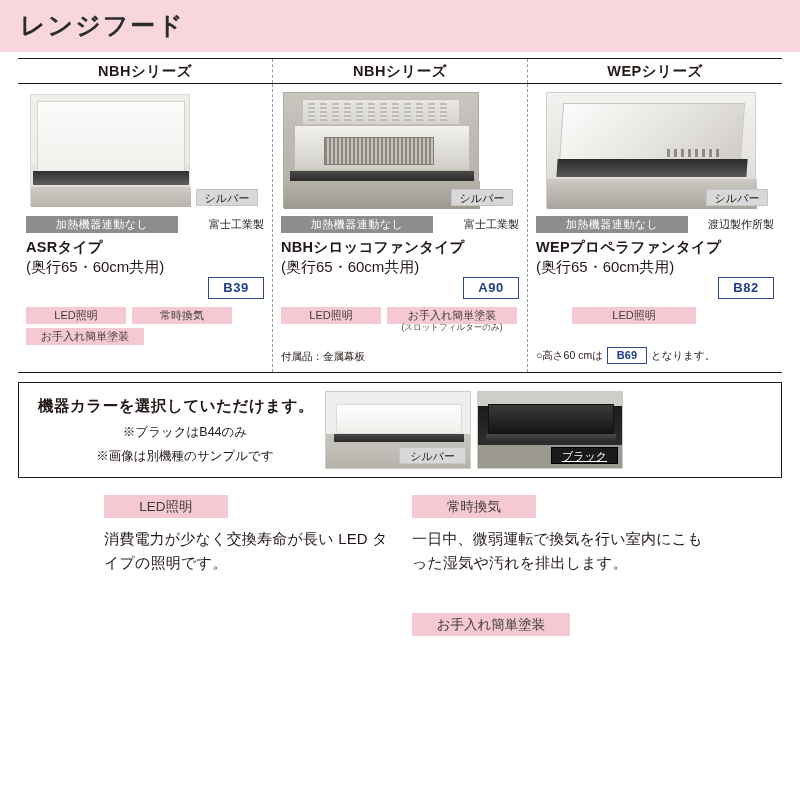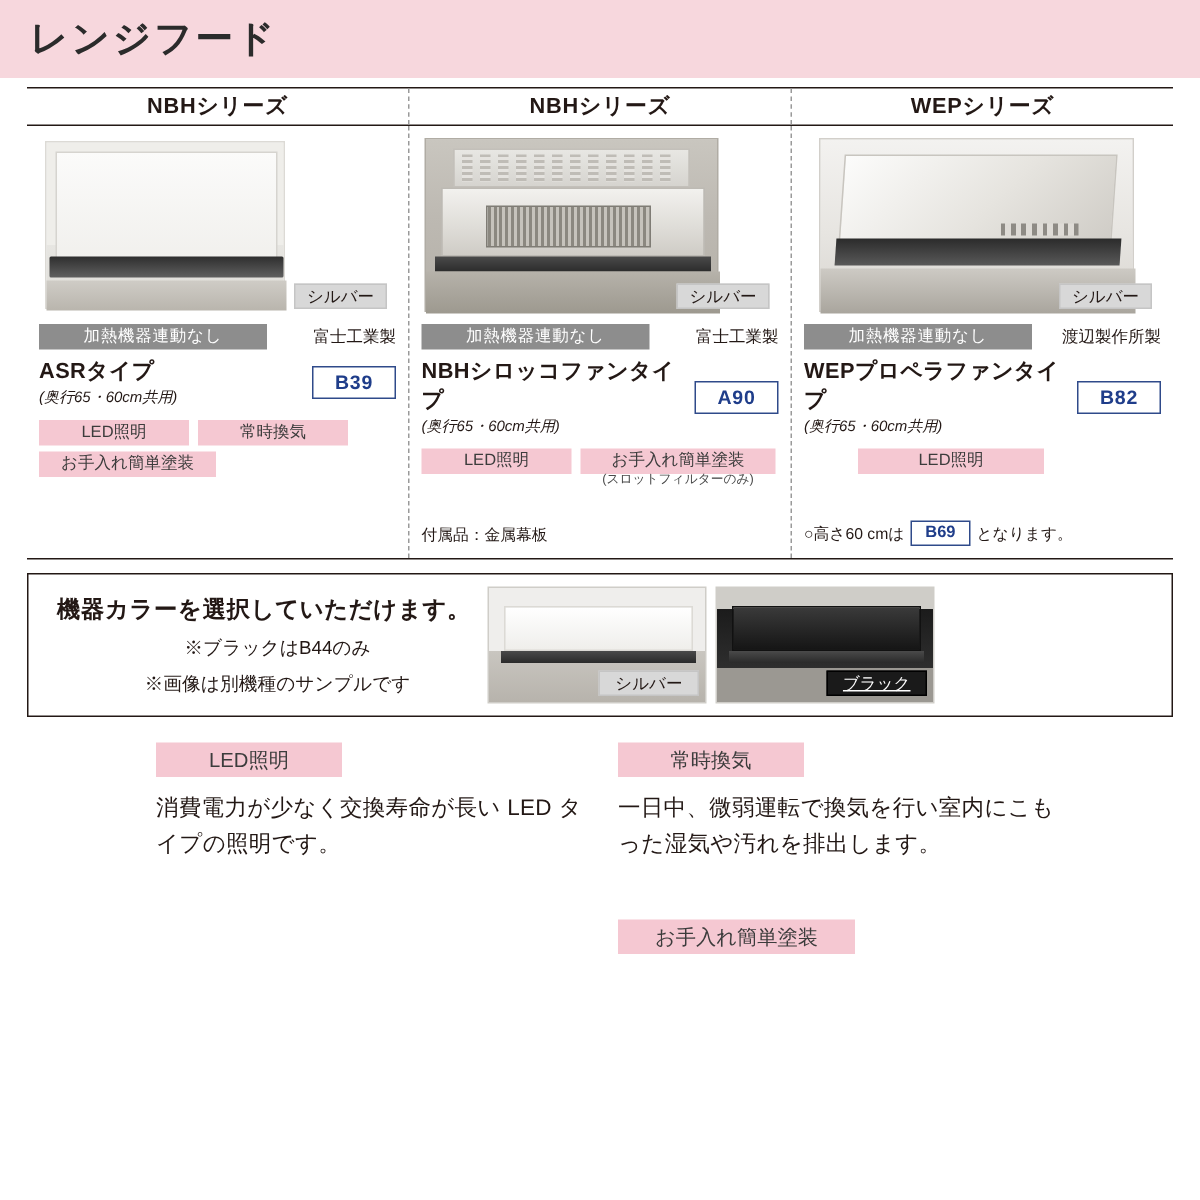--- a/index.html
+++ b/index.html
@@ -147,23 +147,23 @@
     height: 17px; line-height: 17px;
     background: #8d8d8d; color: #fff;
     font-size: 11px; text-align: center;
     letter-spacing: .5px; padding: 0 6px;
   }
   .maker {
     font-size: 11px; margin-left: auto; padding-left: 6px; white-space: nowrap;
   }
 
   
-  .row-type { display: flex; align-items: center; margin-top: 5px; }
+  .row-type { display: flex; align-items: flex-start; margin-top: 5px; flex-direction: column; }
   .type-name { font-size: 14.5px; font-weight: bold; letter-spacing: .3px; }
-  .type-sub { font-size: 10px; margin-top: 1px; font-style: italic; }
+  .type-sub { font-size: 15px; margin-top: 1px; }
   .code-box {
     margin-left: auto;
     min-width: 56px; height: 22px; line-height: 20px;
     border: 1px solid #2f4a8a; background: #fff; color: #1f3d8a;
     font-size: 13px; font-weight: bold; text-align: center;
     letter-spacing: .5px;
   }
 
   
   .tags { margin-top: 8px; display: flex; flex-wrap: wrap; gap: 4px 6px; }

